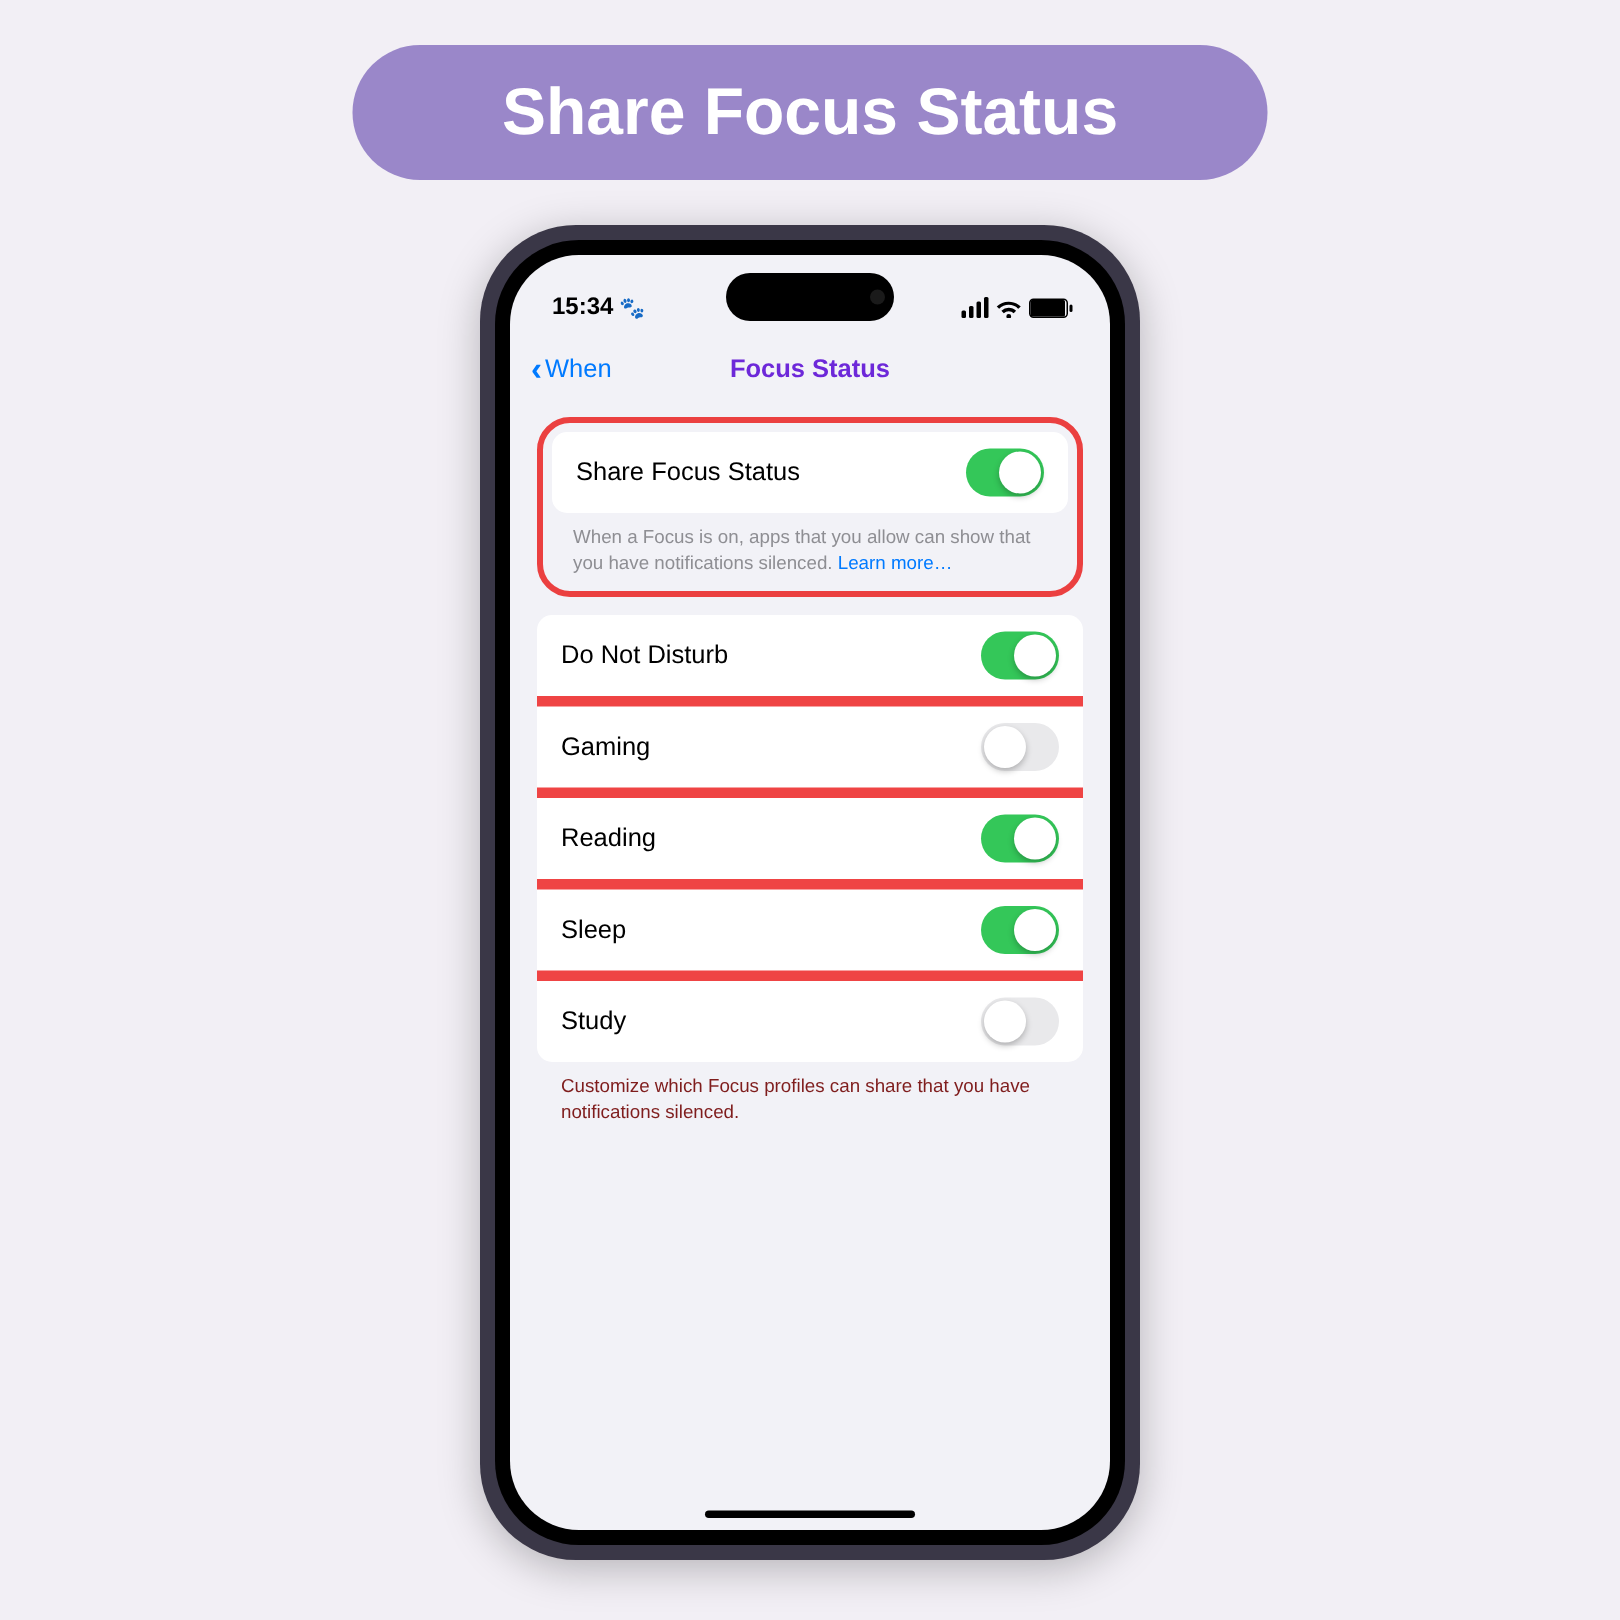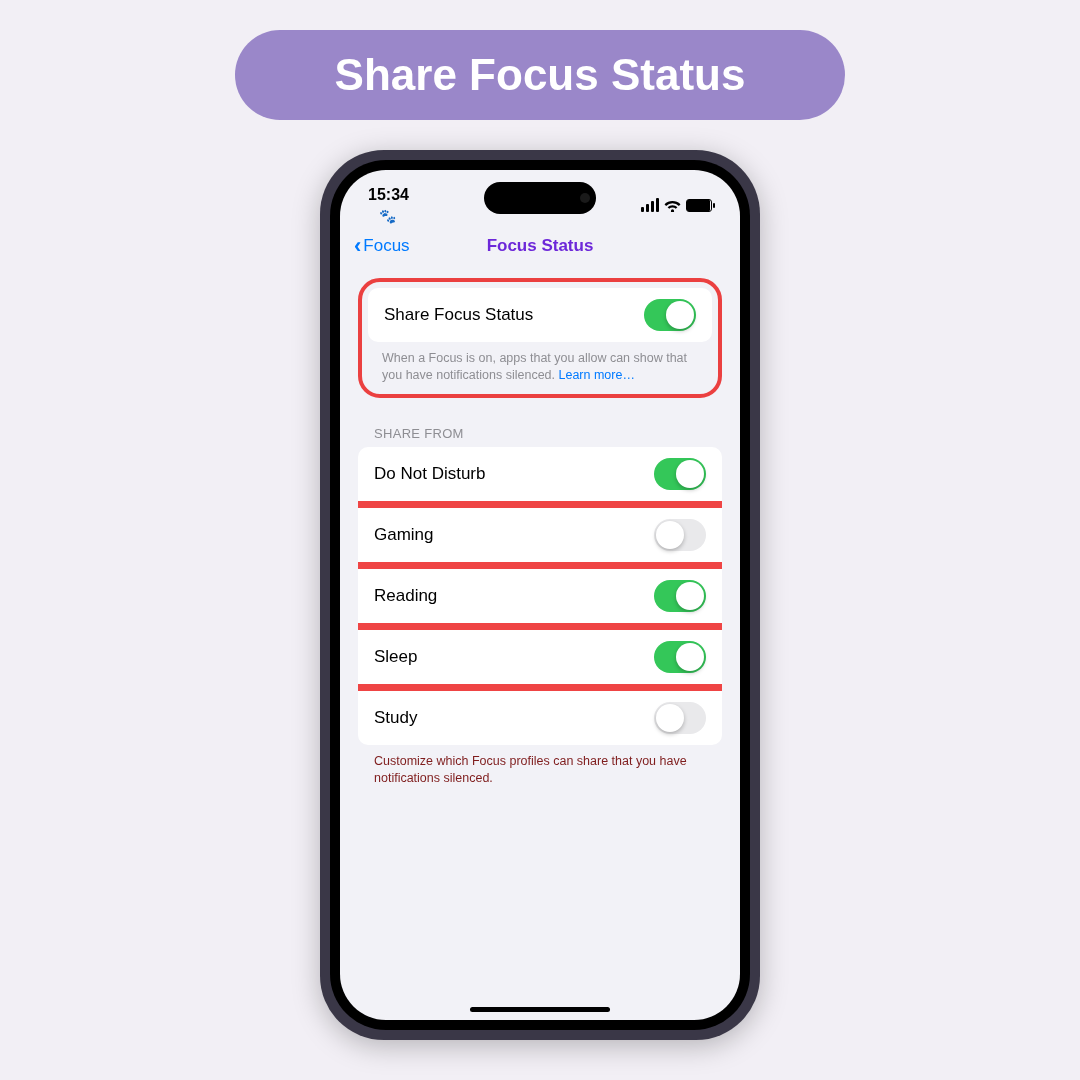--- a/index.html
+++ b/index.html
@@ -62,21 +62,21 @@
       position: relative;
       display: flex;
       align-items: center;
       justify-content: space-between;
       padding: 16px 28px 2px 28px;
       height: 56px;
       font-weight: 600;
       font-size: 16px;
       color:#000;
     }
-    .status-left { display:flex; align-items:center; gap:4px;flex-direction:column; }
+    .status-left { display:flex; align-items:center; gap:4px; }
     .paw { font-size: 14px; }
     .status-right { display:flex; align-items:center; gap:5px; }
     .signal { display:flex; align-items:flex-end; gap:2px; }
     .signal span { width:3px; background:#000; border-radius:1px; }
     .signal span:nth-child(1){height:5px}
     .signal span:nth-child(2){height:8px}
     .signal span:nth-child(3){height:11px}
     .signal span:nth-child(4){height:14px}
     .wifi { font-size: 15px; }
     .battery { width:26px; height:13px; border:1.5px solid #000; border-radius:3px; position:relative; }
@@ -159,21 +159,21 @@
           </svg>
           <div class="battery">
             <div id="battery-fill" style="width: 95%;"></div>
           </div>
         </div>
       </div>
 
       <div class="nav-bar">
         <div class="nav-back">
           <span class="chev">‹</span>
-          <span>Focus</span>
+          <span>When</span>
         </div>
         <div class="nav-title">Focus Status</div>
       </div>
 
       <div class="content">
         <div class="content-top-gap"></div>
 
         <div class="highlight-box">
           <div class="cell-group">
             <div class="cell cell-big">
@@ -181,21 +181,20 @@
               <div class="toggle on" id="main-toggle">
                 <div class="knob"></div>
               </div>
             </div>
           </div>
           <div class="footnote">
             <span>When a Focus is on, apps that you allow can show that you have notifications silenced. </span><a href="#">Learn more…</a>
           </div>
         </div>
 
-        <div class="section-header">SHARE FROM</div>
         <div class="cell-group" id="share-from-list">
             <div class="cell cell-big">
               <span>Do Not Disturb</span>
               <div class="toggle on">
                 <div class="knob"></div>
               </div>
             </div>
             <div class="cell cell-big sep">
               <span>Gaming</span>
               <div class="toggle off">

